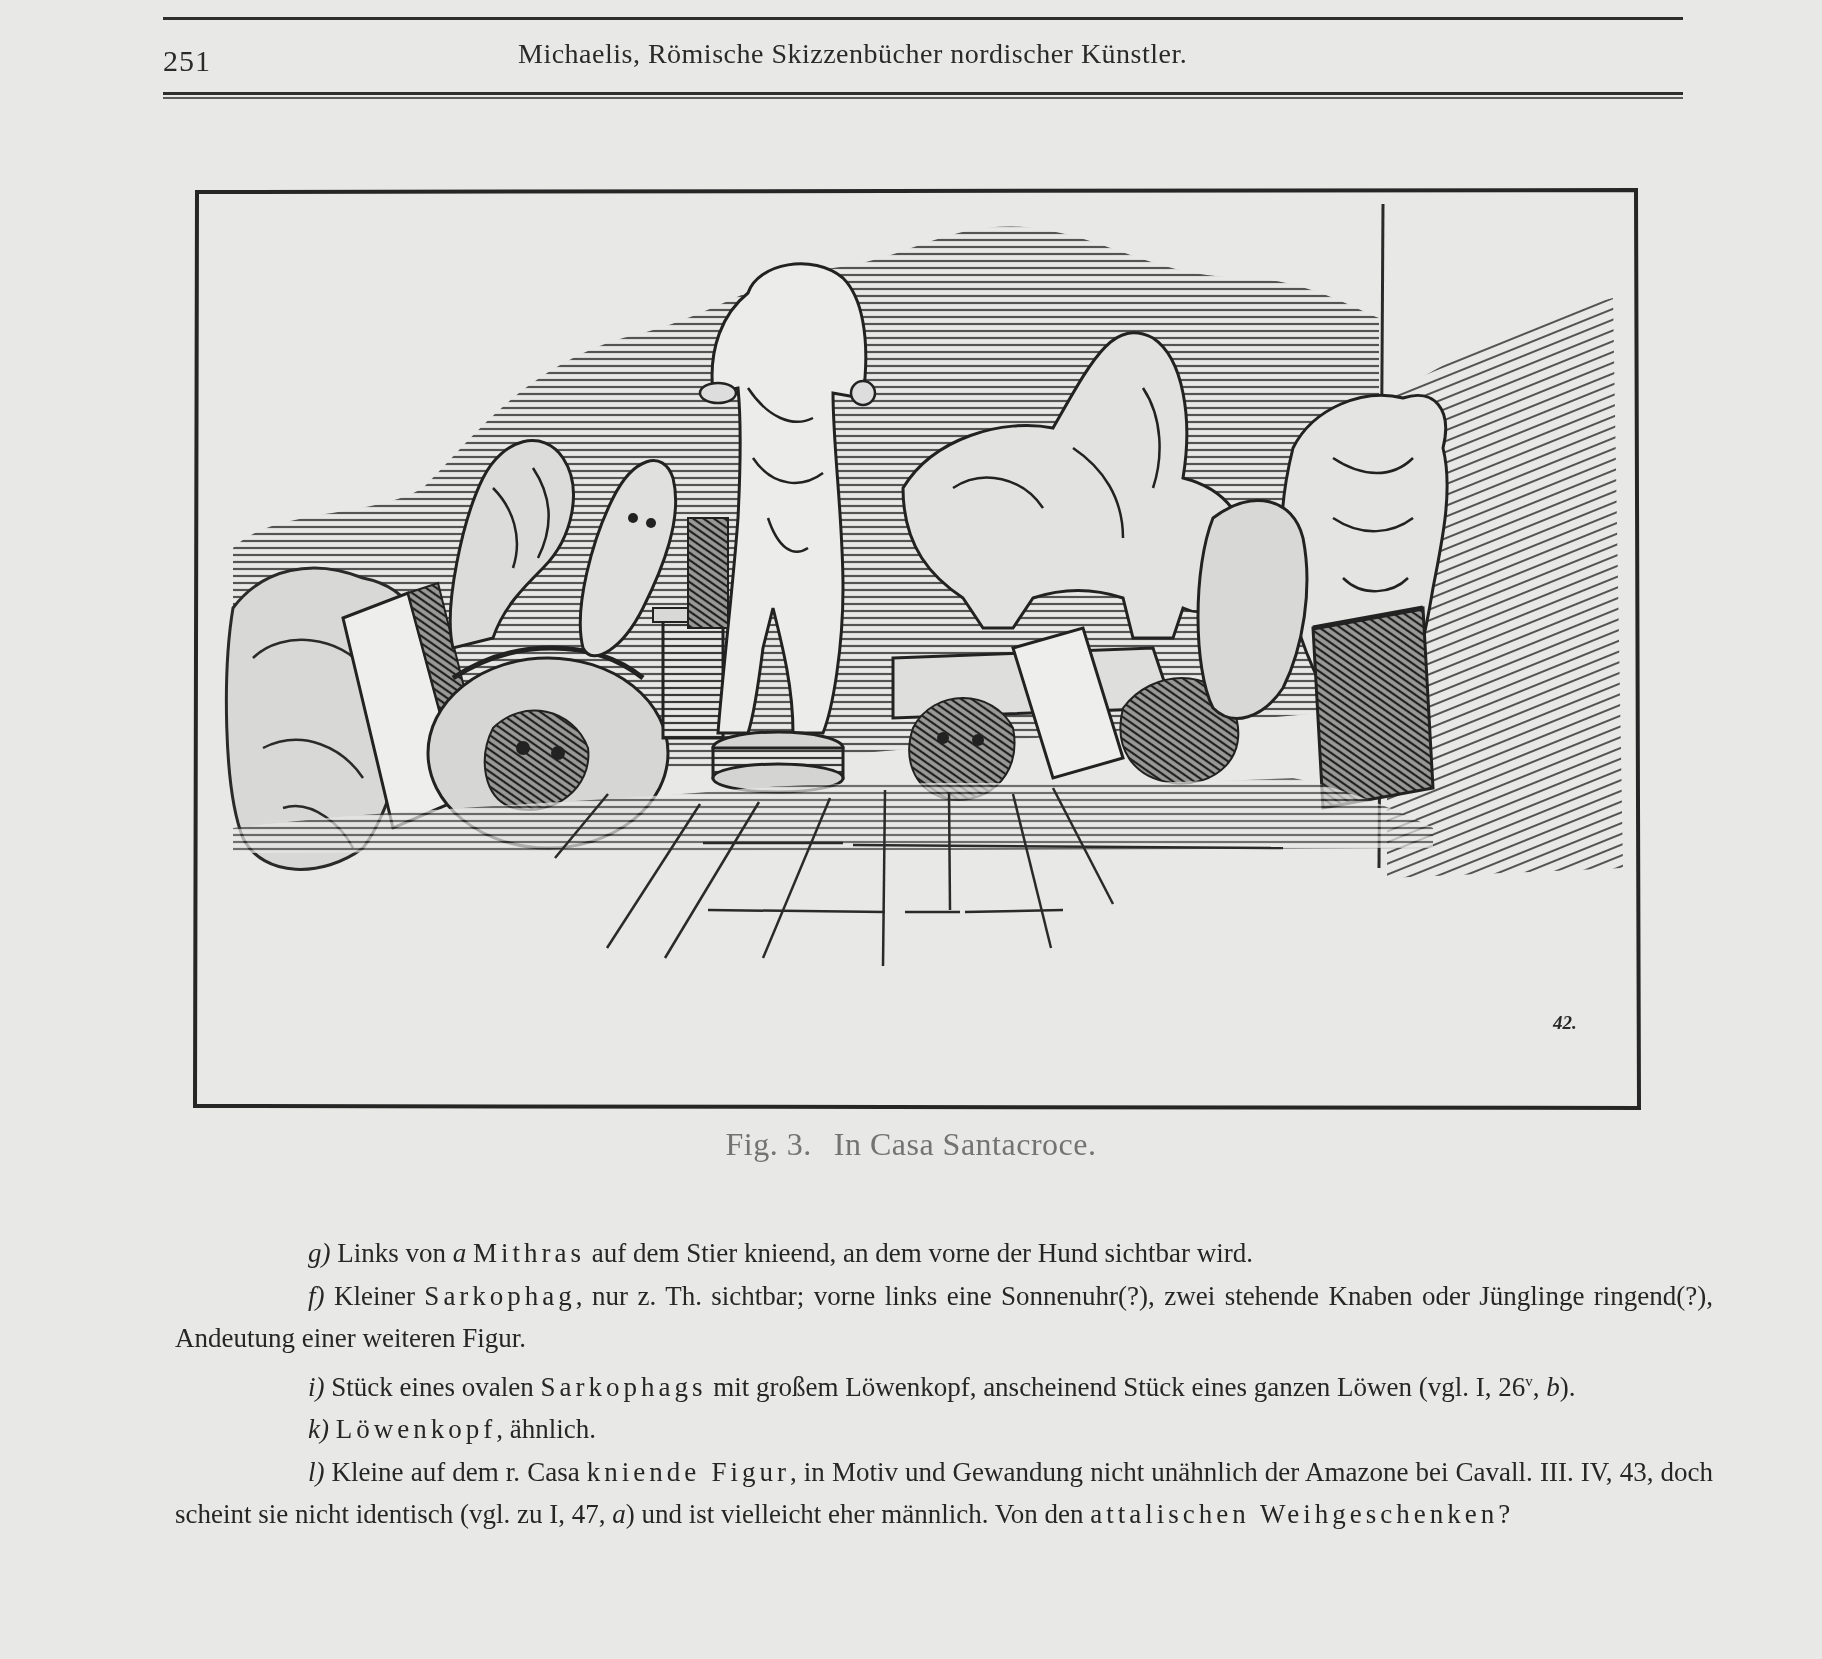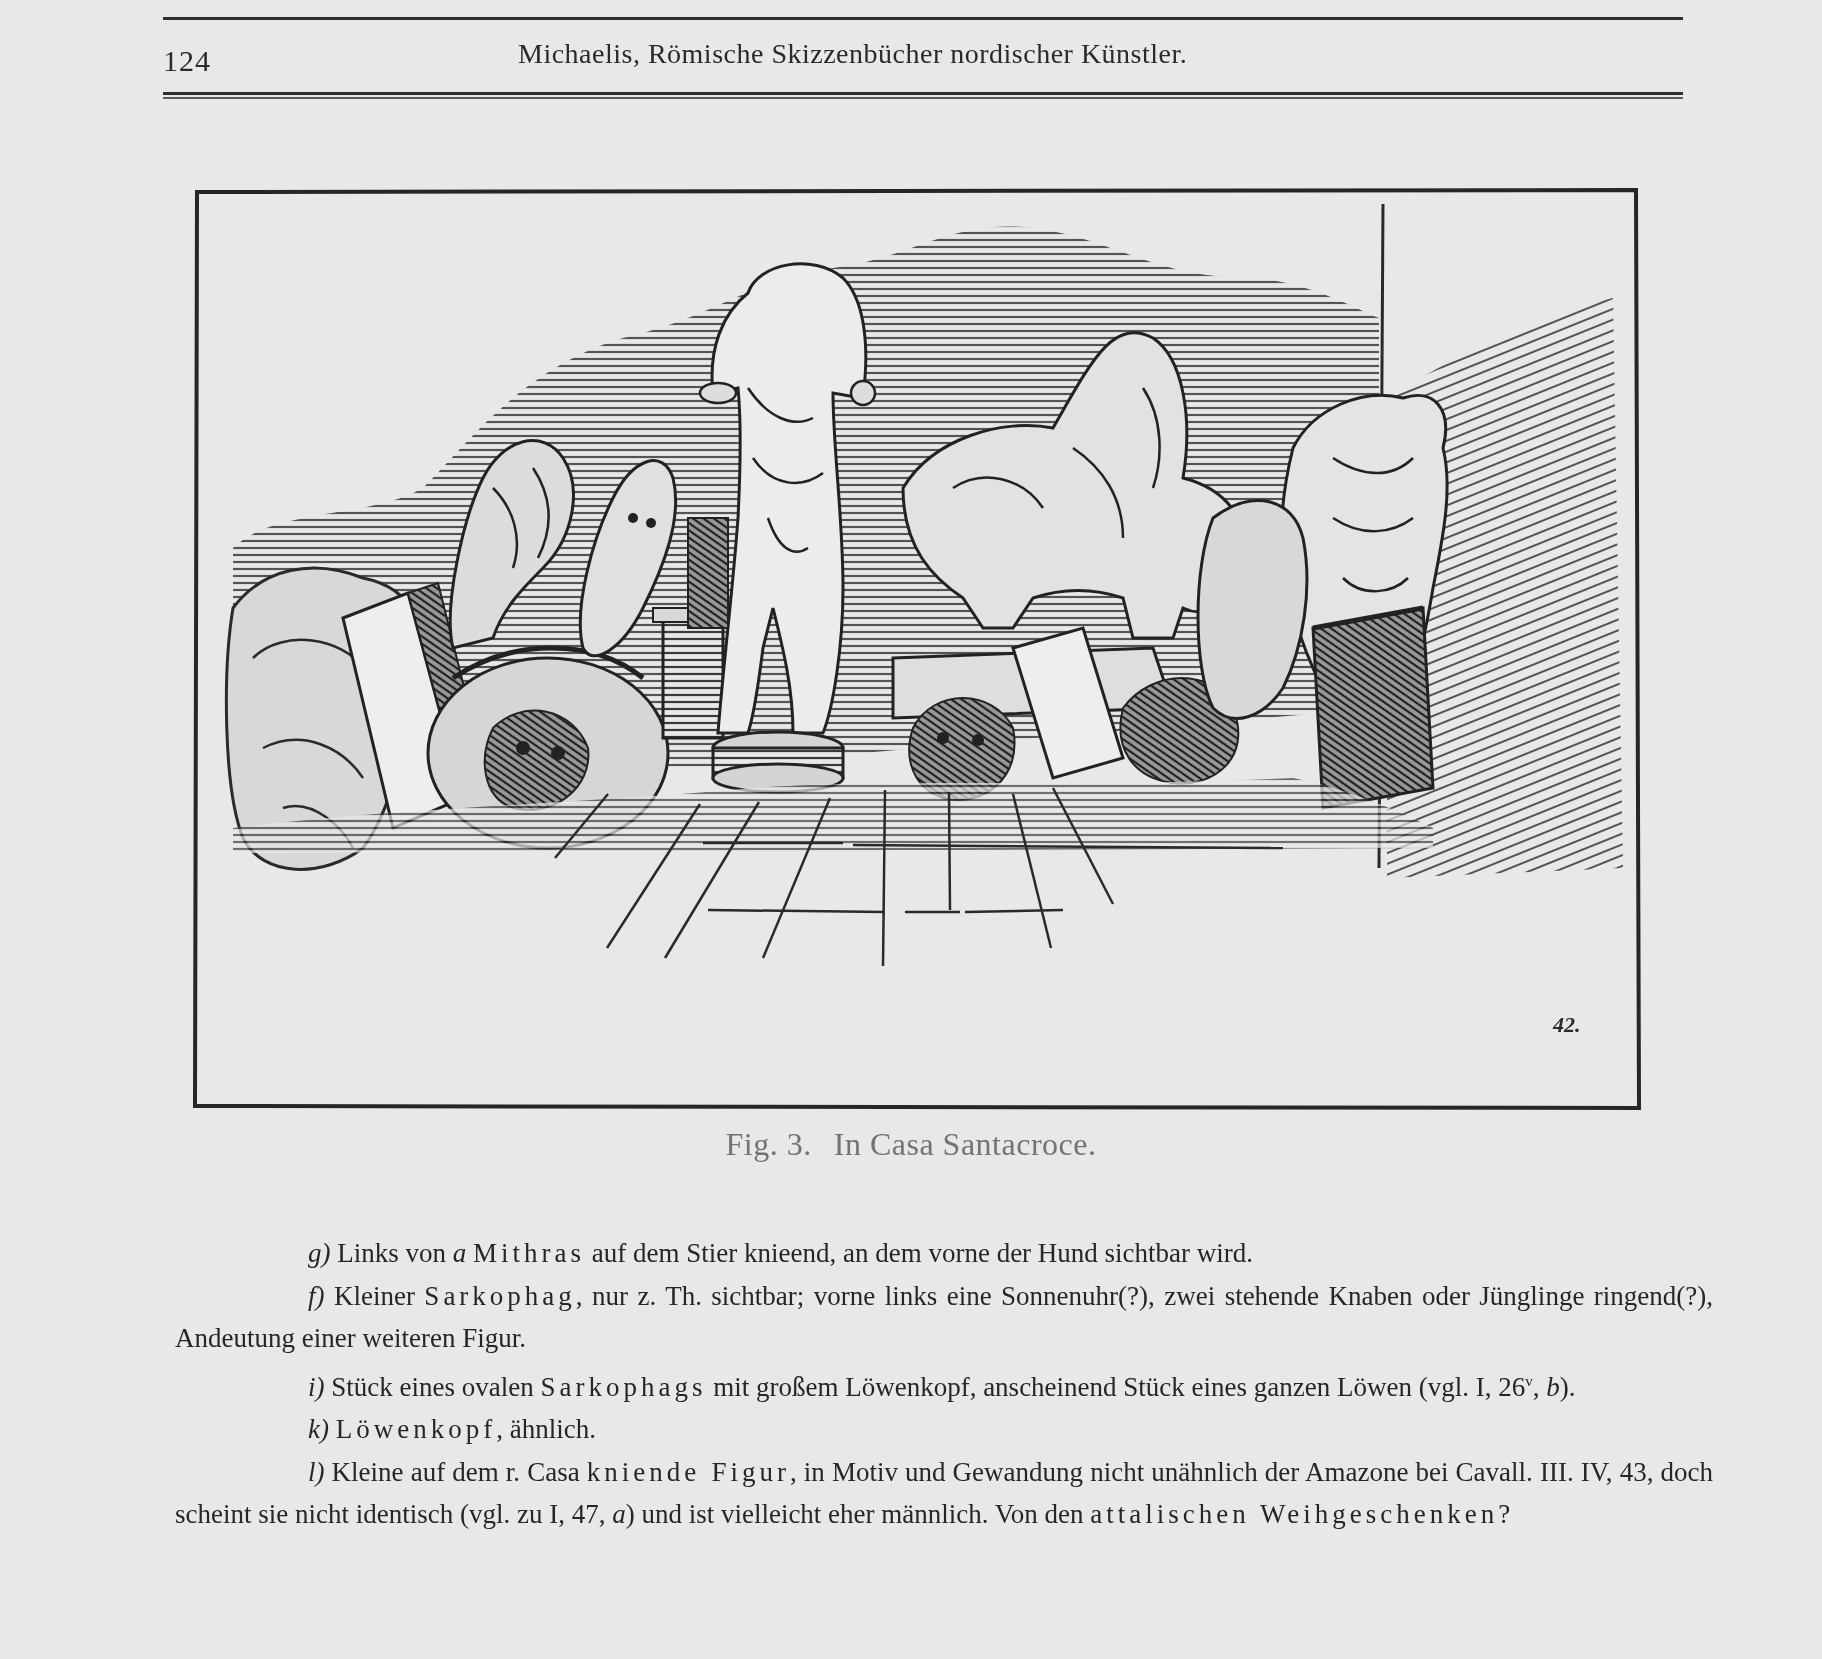--- a/index.html
+++ b/index.html
@@ -54,21 +54,21 @@
       left: 193px;
       top: 188px;
       width: 1448px;
       height: 924px;
     }
     .figure svg { display: block; }
     .figure-signature {
       position: absolute;
       left: 1553px;
       top: 1012px;
-      font-size: 22px;
+      font-size: 19px;
       font-weight: bold;
       font-style: italic;
       color: #2a2a2a;
     }
     .caption {
       position: absolute;
       left: 0;
       width: 1822px;
       top: 1126px;
       text-align: center;
@@ -95,21 +95,21 @@
     .para .label { font-style: italic; }
     .spaced { letter-spacing: 4px; }
     sup { font-size: 15px; }
   </style>
 </head>
 <body>
 
 <div class="page">
 
   <div class="rule top"></div>
-  <div class="page-number">124</div>
+  <div class="page-number">251</div>
   <div class="running-title">Michaelis, Römische Skizzenbücher nordischer Künstler.</div>
   <div class="rule bottom1"></div>
   <div class="rule bottom2"></div>
 
   <div class="figure">
     <svg width="1448" height="924" viewBox="0 0 1448 924" xmlns="http://www.w3.org/2000/svg">
       <defs>
         <pattern id="hatchH" width="12" height="7" patternUnits="userSpaceOnUse">
           <rect width="12" height="7" fill="#e8e8e6"></rect>
           <line x1="0" y1="3" x2="12" y2="3" stroke="#3a3a3a" stroke-width="2.2"></line>

